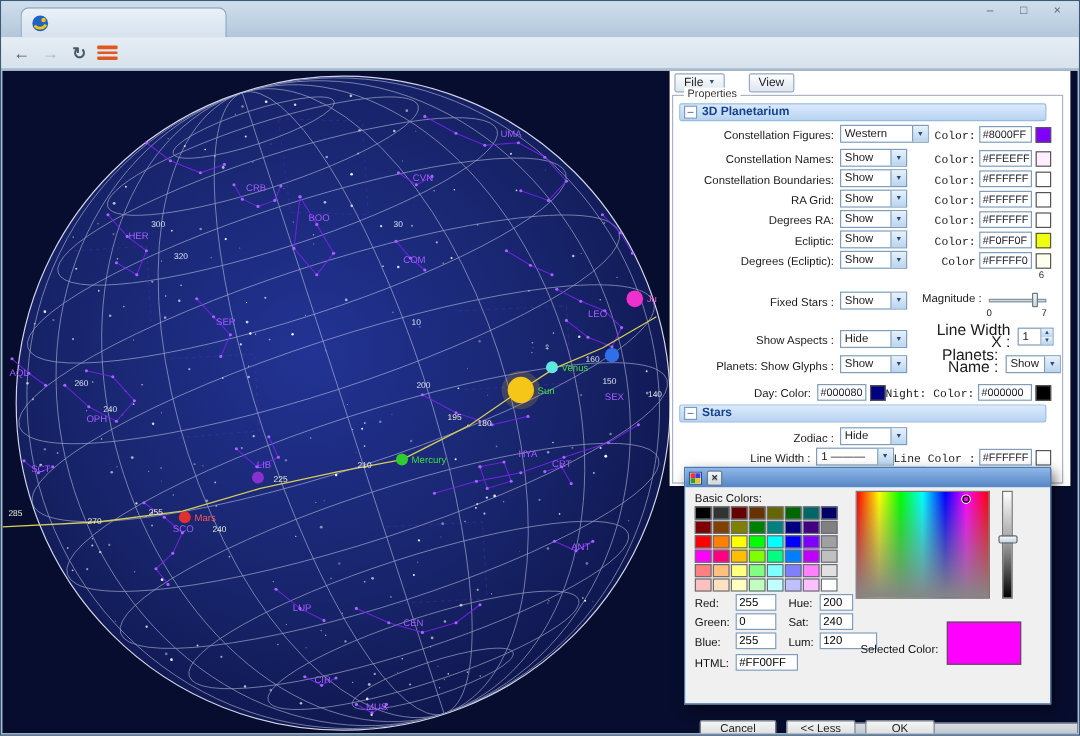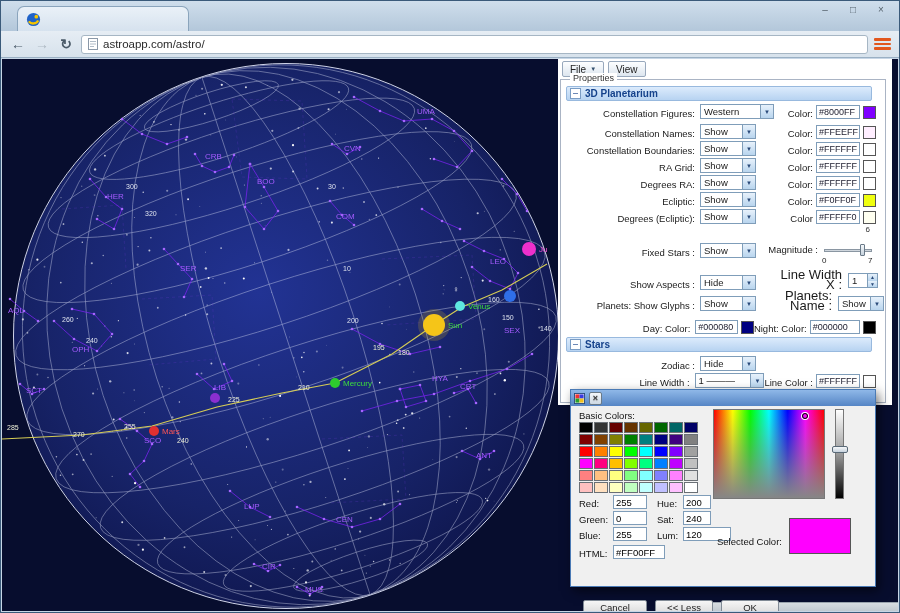--- a/index.html
+++ b/index.html
@@ -15,34 +15,34 @@
   .navbtn.disabled{color:#aeb9c3;}
   .addressbar{flex:1;height:19px;background:#fff;border:1px solid #a6b6c4;border-radius:3px;display:flex;align-items:center;padding:0 6px;gap:5px;}
   .url{font-size:11.5px;color:#2a2a2a;}
   .menuicon{width:17px;display:flex;flex-direction:column;gap:2px;}
   .menuicon i{display:block;height:2.5px;background:#e2571e;border-radius:1px;}
   
   .content{position:absolute;left:1px;right:1px;top:58px;bottom:1px;background:#070d2e;overflow:hidden;}
   #sky{position:absolute;left:0;top:0;z-index:1;font-family:"Liberation Sans",sans-serif;}
   
   .panel{position:absolute;left:556px;top:0;width:334px;height:346px;background:#fff;z-index:2;font-size:9.5px;color:#1a1a1a;}
-  .menubar{position:absolute;top:2px;left:4px;display:flex;gap:4px;}
+  .menubar{position:absolute;top:2px;left:4px;display:flex;gap:20px;}
   .mbtn{height:16px;padding:0 7px;border:1px solid #98a8bc;border-radius:2px;background:linear-gradient(#fdfeff,#dde6ef);display:inline-flex;align-items:center;gap:4px;font-size:10px;color:#222;}
   .caret{font-size:6px;color:#35506e;}
   .pfieldset{position:absolute;left:2px;top:20px;width:326px;height:324px;border:1px solid #aab4c4;}
   .plegend{position:absolute;top:14px;left:12px;background:#fff;padding:0 3px;font-size:9px;color:#333;z-index:1;}
   .secbar{position:absolute;left:8px;right:20px;height:15px;background:linear-gradient(#dcebfc,#b7d3f1);border:1px solid #98b9de;border-radius:2px;display:flex;align-items:center;gap:4px;padding-left:3px;font-size:10px;font-weight:bold;color:#15428b;}
   .cbox{width:11px;height:11px;border:1px solid #7a9cc4;background:#fff;font-size:9px;line-height:9px;text-align:center;font-weight:normal;color:#15428b;}
   .prow{position:absolute;left:10px;right:16px;height:16px;display:flex;align-items:flex-end;}
   .rlabel{width:132px;text-align:right;padding-right:5px;white-space:nowrap;}
   .sp{flex:1;}
   .sel{position:relative;height:15px;background:#fff;border:1px solid #7f9db9;display:flex;align-items:center;padding:0 16px 0 3px;white-space:nowrap;}
   .sel .selarrow{position:absolute;right:0;top:0;bottom:0;width:13px;background:linear-gradient(#e7f1fb,#b9d5ee);border-left:1px solid #7f9db9;display:flex;align-items:center;justify-content:center;font-size:6px;color:#2a4a7a;}
   .w74{width:74px;} .w56{width:56px;} .w72{width:72px;} .w46{width:46px;}
-  .clabel{margin-right:3px;white-space:nowrap;}
+  .clabel{margin-right:3px;white-space:nowrap;font-family:Liberation Mono, monospace;}
   .cfield{width:44px;height:14px;border:1px solid #7f9db9;background:#fff;font-size:9px;line-height:12px;padding:0 2px;color:#223;}
   .cfield.w40{width:52px;}
   .cswatch{width:13px;height:13px;border:1px solid #555;margin-left:3px;flex:none;}
   .note6{position:absolute;right:22px;top:166px;font-size:8px;color:#333;}
   .maglabel{position:absolute;top:185px;left:176px;width:84px;text-align:right;}
   .magtrack{position:absolute;left:266px;top:190px;width:48px;height:3px;background:#cfd6dd;border:1px solid #8a96a2;}
   .maghandle{position:absolute;left:302px;top:185px;width:5px;height:12px;background:linear-gradient(#f4f7fa,#c6d2dd);border:1px solid #6a7a88;border-radius:1px;}
   .tick0{position:absolute;left:264px;top:197px;font-size:8px;}
   .tick7{position:absolute;left:310px;top:197px;font-size:8px;}
   .twolab{position:absolute;width:86px;text-align:right;font-size:13px;line-height:9.5px;}
@@ -86,29 +86,20 @@
     <div class="winbtns">
       <span>–</span>
       <span>□</span>
       <span>×</span>
     </div>
   </div>
   <div class="navbar">
     <span class="navbtn">←</span>
     <span class="navbtn disabled">→</span>
     <span class="navbtn">↻</span>
-    <div class="addressbar">
-      <svg width="10" height="12" viewBox="0 0 10 12">
-        <rect x="0.5" y="0.5" width="9" height="11" fill="#fff" stroke="#8a98a8"></rect>
-        <line x1="2" y1="3.5" x2="8" y2="3.5" stroke="#b0bcc8"></line>
-        <line x1="2" y1="6" x2="8" y2="6" stroke="#b0bcc8"></line>
-        <line x1="2" y1="8.5" x2="6" y2="8.5" stroke="#b0bcc8"></line>
-      </svg>
-      <span class="url">astroapp.com/astro/</span>
-    </div>
     <div class="menuicon">
         <i></i>
         <i></i>
         <i></i>
       </div>
   </div>
 
   <div class="content">
     <svg id="sky" width="566" height="556" viewBox="0 0 566 556">
         <defs>

